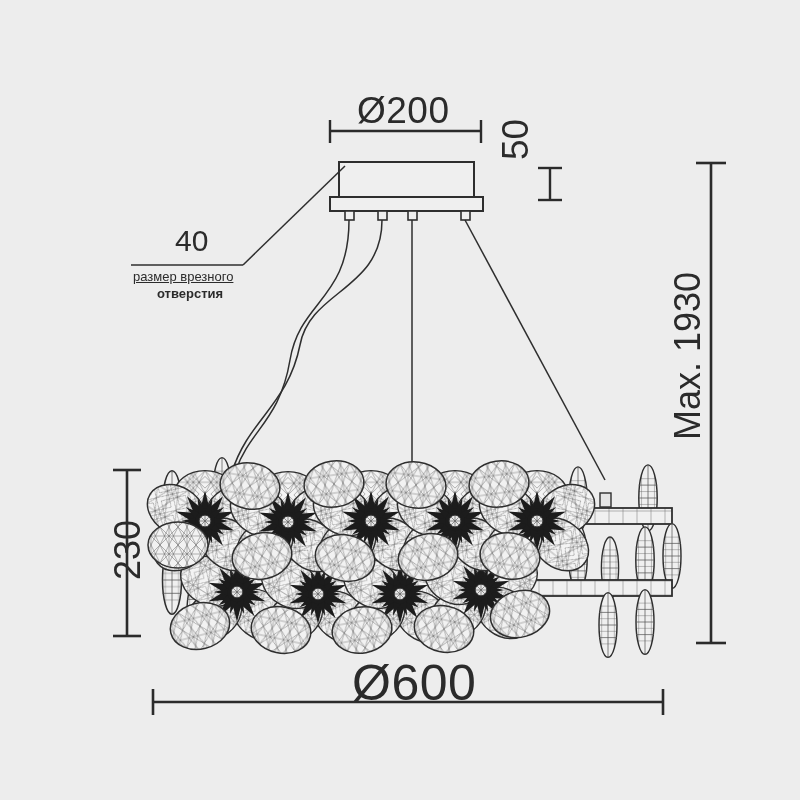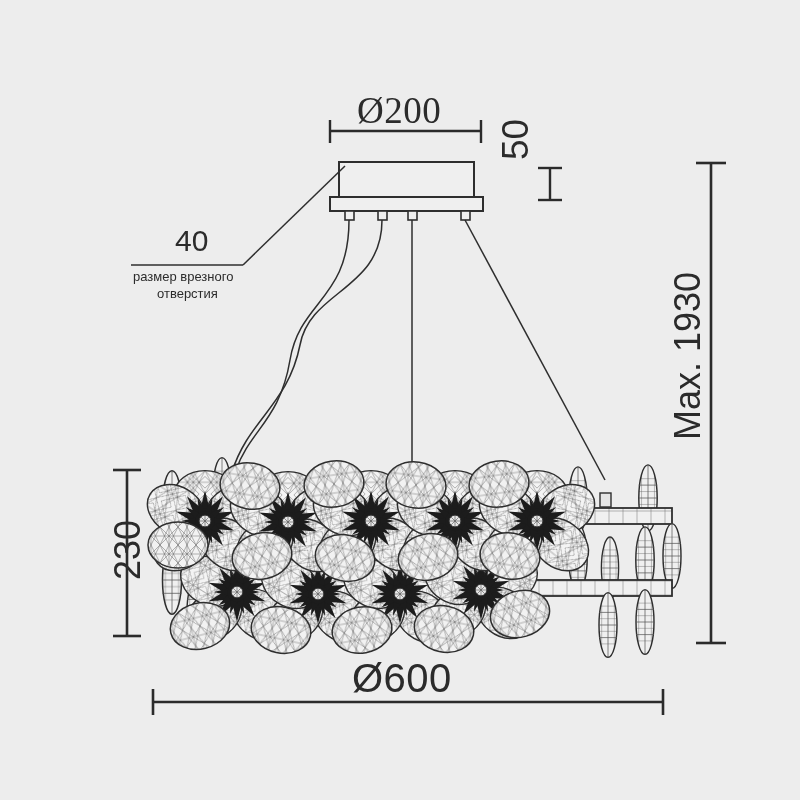--- a/index.html
+++ b/index.html
@@ -11,28 +11,28 @@
     position:relative;
   }
   #stage{position:absolute;inset:0;width:800px;height:800px;}
   .lbl{
     position:absolute;
     color:#2b2b2b;
     font-family:"Liberation Sans", sans-serif;
     white-space:nowrap;
     line-height:1;
   }
-  .lbl-dia-top{left:357px;top:92px;font-size:37px;letter-spacing:0.5px;font-family:Liberation Serif, serif;}
+  .lbl-dia-top{left:357px;top:92px;font-size:37px;letter-spacing:0.5px;}
   .lbl-50{left:497px;top:160px;font-size:37px;transform:rotate(-90deg);transform-origin:left top;}
   .lbl-90{left:175px;top:226px;font-size:30px;}
-  .lbl-90sub1{left:133px;top:270px;font-size:13px;}
-  .lbl-90sub2{left:157px;top:287px;font-size:13px;}
+  .lbl-90sub1{left:133px;top:270px;font-size:13px;text-decoration:underline;}
+  .lbl-90sub2{left:157px;top:287px;font-size:13px;font-weight:bold;}
   .lbl-max{left:670px;top:440px;font-size:36px;transform:rotate(-90deg);transform-origin:left top;}
   .lbl-230{left:110px;top:580px;font-size:36px;transform:rotate(-90deg);transform-origin:left top;}
-  .lbl-dia-bot{left:352px;top:658px;font-size:40px;letter-spacing:0.5px;text-align:center;}
+  .lbl-dia-bot{left:352px;top:658px;font-size:50px;letter-spacing:0.5px;text-align:center;}
 </style>
 </head>
 <body>
 
 <div id="stage">
 
   <svg width="800" height="800" viewBox="0 0 800 800">
     <defs>
 
       <pattern id="facet" width="26" height="26" patternUnits="userSpaceOnUse">

